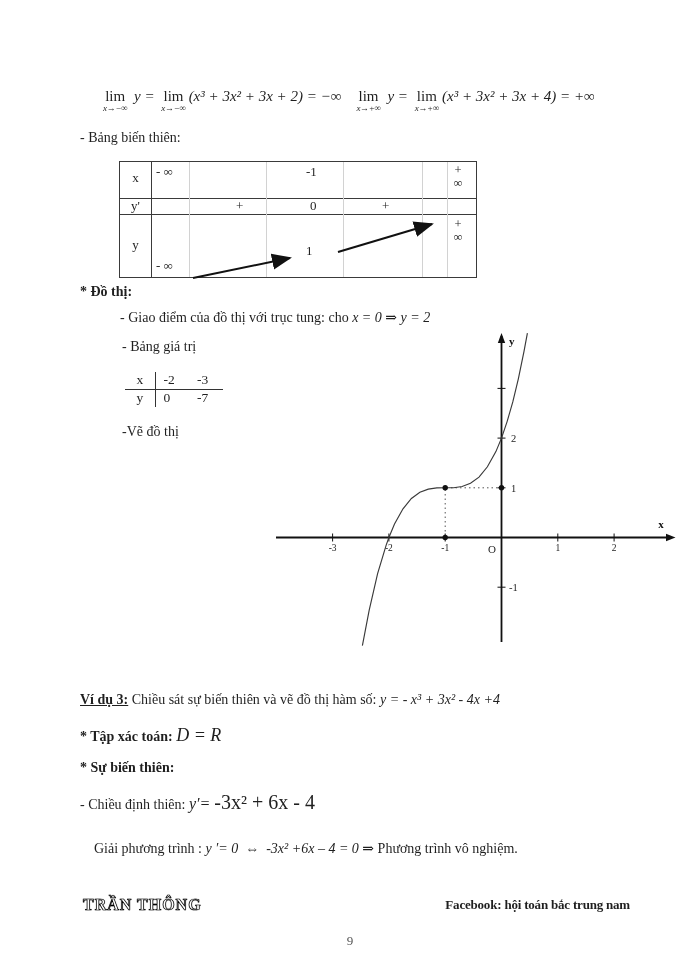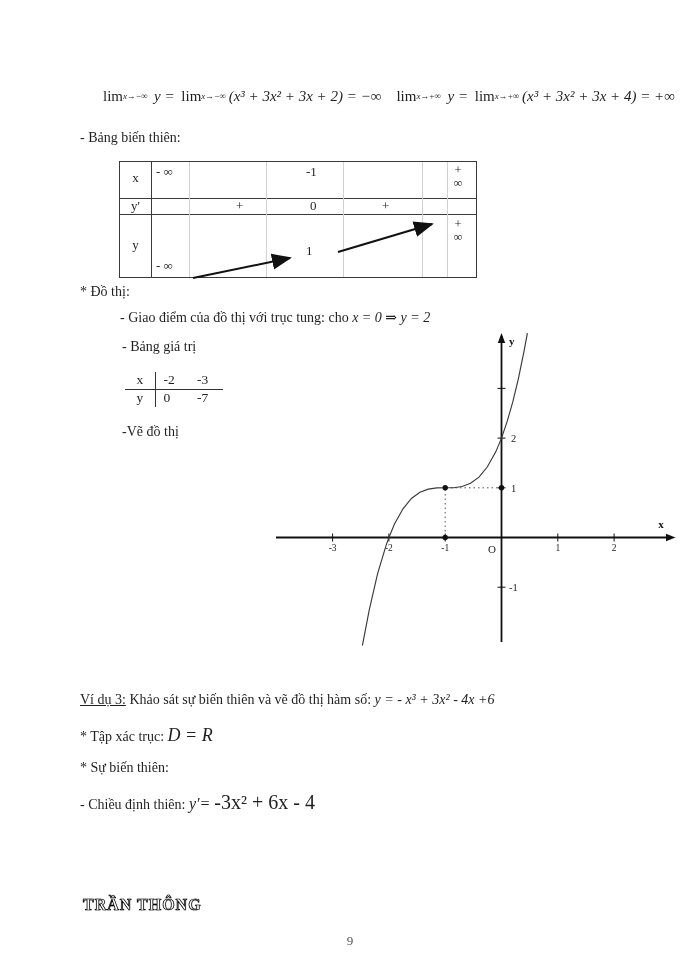--- a/index.html
+++ b/index.html
@@ -4,25 +4,25 @@
 <style>
   * { margin:0; padding:0; box-sizing:border-box; }
   body { background:#888; }
   .page {
     position:relative; width:700px; height:960px; margin:0 auto;
     background:#ffffff; color:#1f1f1f;
     font-family:"Liberation Serif","DejaVu Serif",serif;
     font-size:14px; overflow:hidden;
   }
   .abs { position:absolute; }
-  .bold { font-weight:normal; }
+  .bold { font-weight:bold; }
   .mi { font-style:italic; }
   
   .formula-row { display:flex; align-items:baseline; white-space:pre; font-size:15px; }
-  .limstack { display:inline-flex; flex-direction:row; align-items:center; margin:0 3px; }
+  .limstack { display:inline-flex; flex-direction:column; align-items:center; margin:0 3px; }
   .lim-word { font-size:15px; line-height:1.05; }
   .lim-sub { font-size:9px; font-style:italic; line-height:1; margin-top:-1px; letter-spacing:-0.3px; }
   .expr { font-style:italic; font-size:15px; }
   
   .vt { border:1.5px solid #3a3a3a; background:#fff; font-size:13px; }
   .vt .hline { position:absolute; left:0; right:0; border-top:1.2px solid #3a3a3a; }
   .vt .vline { position:absolute; top:0; bottom:0; border-left:1.2px solid #3a3a3a; }
   .vt .faint { position:absolute; top:0; bottom:0; border-left:1px solid #d2d2d2; }
   .vt .cell { position:absolute; line-height:1.05; }
   .stack-inf { display:flex; flex-direction:column; align-items:center; line-height:1.05; font-size:12.5px; }
@@ -176,30 +176,34 @@
 
     <polyline id="curve" fill="none" stroke="#3a3a3a" stroke-width="1.15" points="92.4,317.7 99.2,282.1 107.6,245.7 116.1,217.4 118.9,209.5 124.5,196.0 133.0,180.8 141.4,170.5 149.9,164.3 158.3,161.1 166.8,159.9 175.2,159.8 183.6,159.7 192.1,158.5 200.5,155.3 209.0,149.1 217.4,138.8 225.9,123.6 231.5,110.1 237.1,93.6 242.8,73.9 248.4,50.6 254.0,23.4 257.4,5.1"></polyline>
     <g id="points">
         <circle cx="175.2" cy="159.8" r="2.7" fill="#111"></circle>
         <circle cx="231.5" cy="159.8" r="2.7" fill="#111"></circle>
         <circle cx="175.2" cy="209.5" r="2.7" fill="#111"></circle>
       </g>
   </svg>
 
   <div class="abs" style="left:80px; top:692px;">
-    <span class="bold" style="text-decoration:underline;">Ví dụ 3:</span><span> Khảo sát sự biến thiên và vẽ đồ thị hàm số:  </span><span class="mi">y = - x³ + 3x² - 4x +6</span>
+    <span class="bold" style="text-decoration:underline;">Ví dụ 3:</span><span> Chiều sát sự biến thiên và vẽ đồ thị hàm số:  </span><span class="mi">y = - x³ + 3x² - 4x +4</span>
   </div>
 
   <div class="abs" style="left:80px; top:725px;">
-    <span class="bold">* Tập xác trục: </span><span class="mi" style="font-size:18px;">D = R</span>
+    <span class="bold">* Tập xác toán: </span><span class="mi" style="font-size:18px;">D = R</span>
   </div>
 
   <div class="abs bold" style="left:80px; top:760px;">* Sự biến thiên:</div>
 
   <div class="abs" style="left:80px; top:791px;">
     <span>- Chiều định thiên: </span><span class="mi" style="font-size:16px;">y′= </span><span style="font-size:20px;">-3x² + 6x - 4</span>
   </div>
 
+  <div class="abs" style="left:80px; top:824px; white-space:pre;">
+    <span>Giải phương trình : </span><span class="mi">y ′= 0</span><span>  ⇔  </span><span class="mi">-3x² +6x – 4 = 0</span><span> ⇒ </span><span>Phương trình vô nghiệm.</span>
+  </div>
 
   <div class="abs author-outline" style="left:83px; top:896px;">TRẦN THÔNG</div>
+  <div class="abs fb" style="left:400px; top:897px; width:230px; text-align:right;">Facebook: hội toán bắc trung nam</div>
   <div class="abs pagenum" style="left:0; top:933px;">9</div>
 
 </div>
 
 </body></html>

